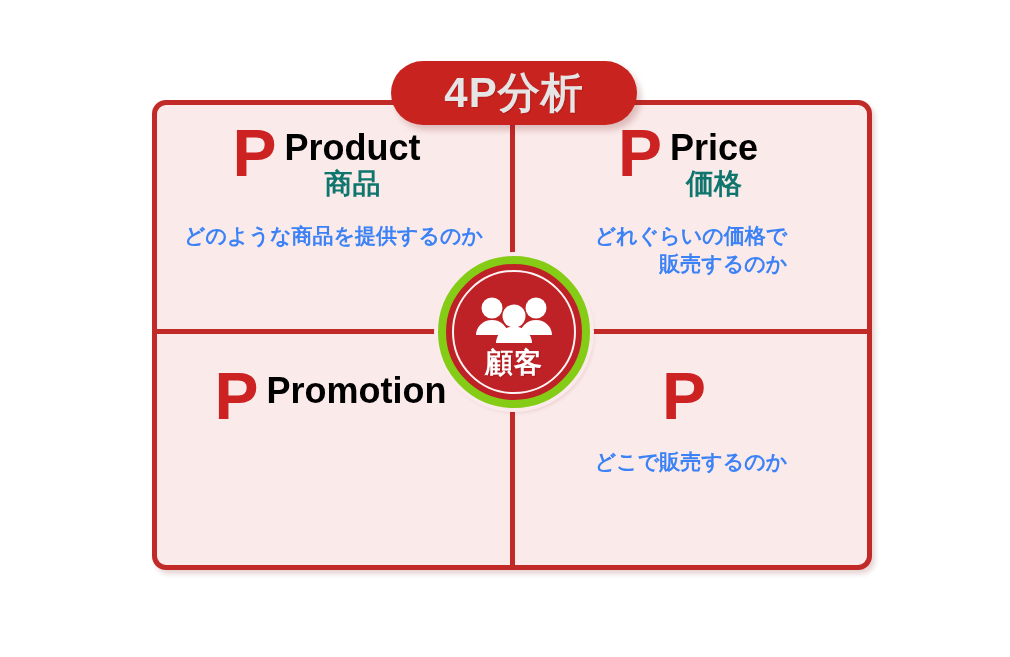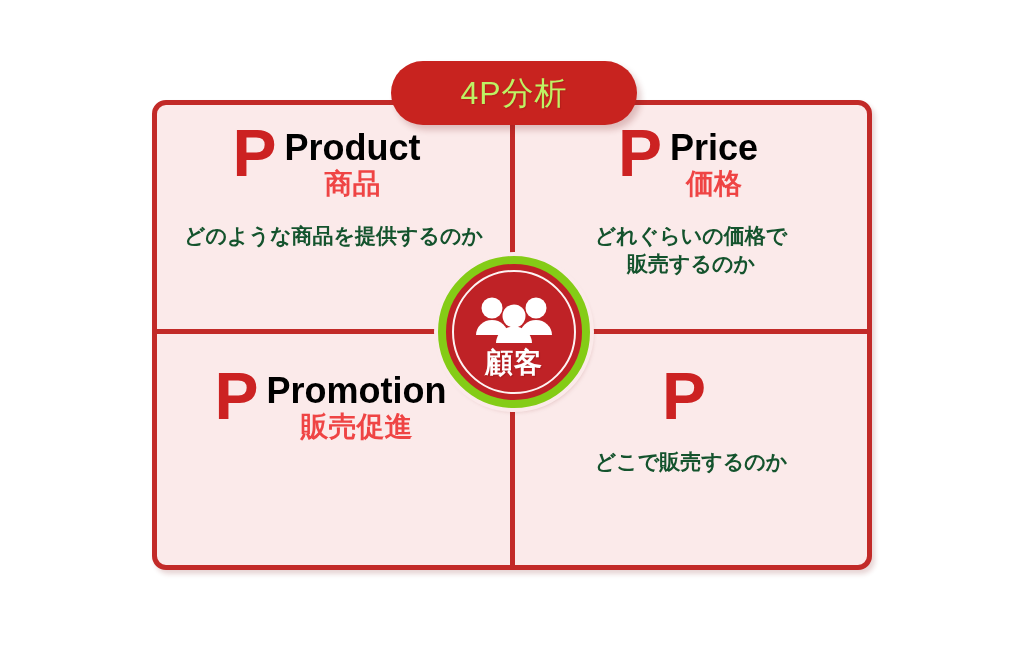--- a/index.html
+++ b/index.html
@@ -64,23 +64,23 @@
     height: 64px;
     background: #c8231f;
     border-radius: 32px;
     display: flex;
     align-items: center;
     justify-content: center;
     box-shadow: 4px 5px 6px rgba(120,20,20,0.22);
     z-index: 6;
   }
   .title-pill .title-text {
-    color: #bef264;
-    font-size: 32px;
-    font-weight: normal;
+    color: #e5e5e5;
+    font-size: 42px;
+    font-weight: bold;
     letter-spacing: 1px;
     line-height: 1;
     white-space: nowrap;
     text-shadow: 1px 1px 1px rgba(120,10,10,0.25);
   }
 
   
   .quadrant {
     position: absolute;
     box-sizing: border-box;
@@ -114,42 +114,42 @@
     padding-top: 2px;
   }
   .head-en {
     color: #000000;
     font-size: 36px;
     font-weight: bold;
     line-height: 1.05;
     white-space: nowrap;
   }
   .head-jp {
-    color: #ef4444;
+    color: #0f766e;
     font-size: 28px;
     font-weight: bold;
     line-height: 1.15;
     white-space: nowrap;
     margin-top: 1px;
   }
   .desc {
-    color: #14532d;
+    color: #3b82f6;
     font-size: 21px;
     font-weight: bold;
     line-height: 1.35;
     text-align: center;
     white-space: pre-line;
   }
 
   
   .q-tl .head-row { margin-top: 22px; margin-left: -14px; }
   .q-tl .desc     { margin-top: 22px; }
 
   .q-tr .head-row { margin-top: 22px; margin-left: -6px; }
-  .q-tr .desc     { margin-top: 22px; }
+  .q-tr .desc     { margin-top: 22px; text-align: right; }
 
   .q-bl .head-row { margin-top: 36px; margin-left: -6px; }
   .q-bl .desc     { margin-top: 26px; }
 
   .q-br .head-row { margin-top: 36px; margin-left: -6px; }
   .q-br .desc     { margin-top: 26px; font-family: Liberation Mono, monospace; }
 
   
   .center-circle {
     position: absolute;
@@ -226,21 +226,20 @@
     </div>
     <div class="desc">どれぐらいの価格で
 販売するのか</div>
   </div>
 
   <div class="quadrant q-bl">
     <div class="head-row">
       <span class="big-p">P</span>
       <span class="head-stack">
         <span class="head-en">Promotion</span>
-        <span class="head-jp">販売促進</span>
       </span>
     </div>
   </div>
 
   <div class="quadrant q-br">
     <div class="head-row">
       <span class="big-p">P</span>
     </div>
     <div class="desc">どこで販売するのか</div>
   </div>

